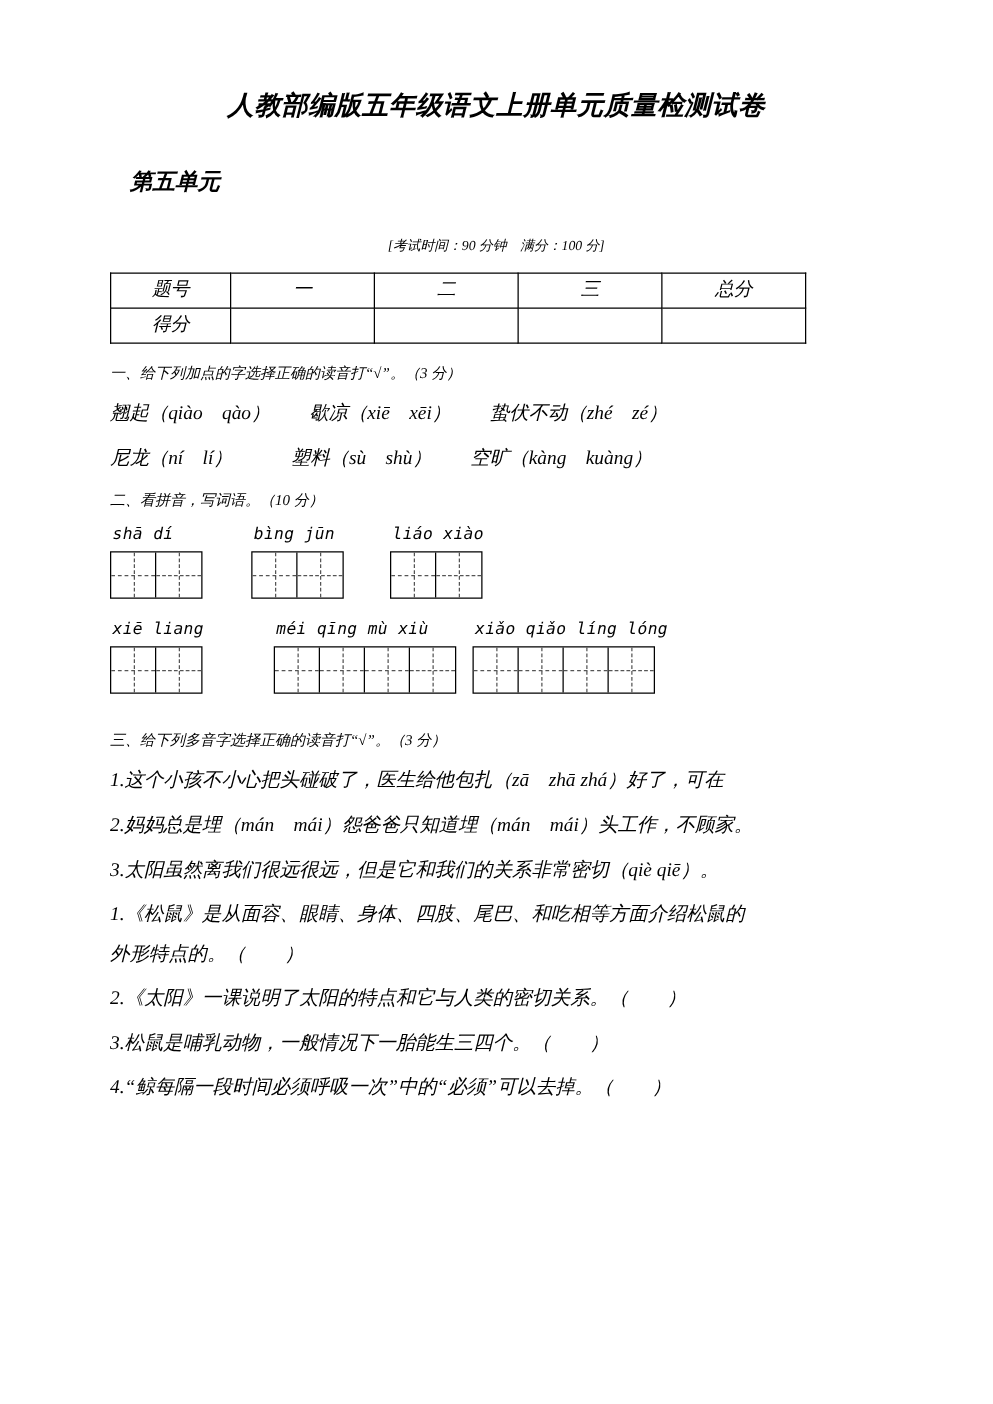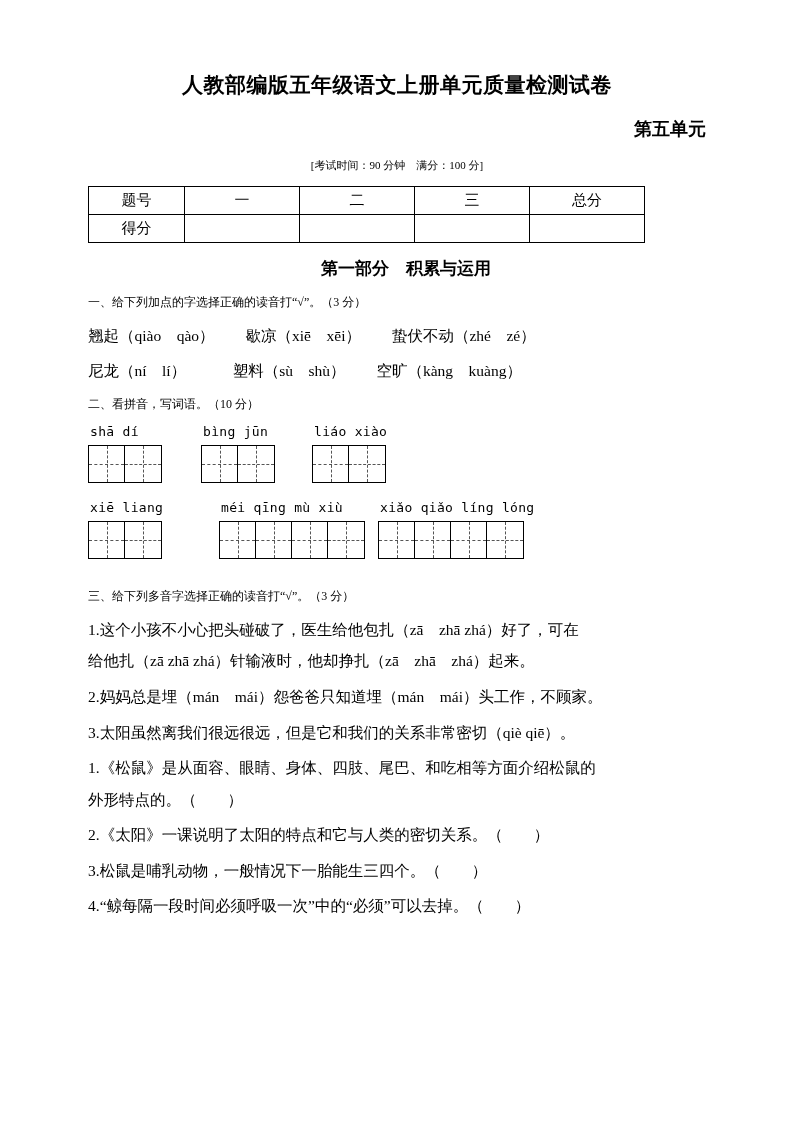--- a/index.html
+++ b/index.html
@@ -14,39 +14,40 @@
     color: #000000;
     position: relative;
     overflow: hidden;
   }
   .page {
     position: relative;
     width: 794px;
     height: 1123px;
     box-sizing: border-box;
     padding: 0 88px;
+    font-style: italic;
   }
 
   
   .doc-title {
     text-align: center;
     font-family: "Liberation Sans", "DejaVu Sans", sans-serif;
     font-weight: bold;
     font-size: 21px;
     letter-spacing: 0.5px;
     margin: 0;
     padding-top: 72px;
     line-height: 1.2;
   }
   .doc-subtitle {
-    text-align: right;
+    text-align: left;
     font-family: "Liberation Sans", "DejaVu Sans", sans-serif;
     font-weight: bold;
     font-size: 18px;
-    margin: 0;
+    margin: 16px;
     padding-top: 22px;
     line-height: 1.2;
   }
   .exam-meta {
     text-align: center;
     font-size: 11px;
     margin: 0;
     padding-top: 18px;
     line-height: 1.2;
   }
@@ -189,21 +190,20 @@
           <td class="label-col">得分</td>
           <td></td>
           <td></td>
           <td></td>
           <td></td>
         </tr>
       </tbody>
     </table>
   </div>
 
-  <p class="part-heading">第一部分　积累与运用</p>
 
   <p class="q-head">一、给下列加点的字选择正确的读音打“√”。（3 分）</p>
   <p class="q-line">翘起（qiào　qào）　　歇凉（xiē　xēi）　　蛰伏不动（zhé　zé）</p>
   <p class="q-line">尼龙（ní　lí）　　　塑料（sù　shù）　　空旷（kàng　kuàng）</p>
 
   <p class="q-head">二、看拼音，写词语。（10 分）</p>
 
   <div class="grid-block">
 
     <div class="grid-row">
@@ -264,21 +264,20 @@
           <div class="cell"></div>
         </div>
       </div>
 
     </div>
 
   </div>
 
   <p class="q-head tight">三、给下列多音字选择正确的读音打“√”。（3 分）</p>
   <p class="q-line">1.这个小孩不小心把头碰破了，医生给他包扎（zā　zhā zhá）好了，可在</p>
-  <p class="q-cont">给他扎（zā zhā zhá）针输液时，他却挣扎（zā　zhā　zhá）起来。</p>
   <p class="q-line">2.妈妈总是埋（mán　mái）怨爸爸只知道埋（mán　mái）头工作，不顾家。</p>
   <p class="q-line">3.太阳虽然离我们很远很远，但是它和我们的关系非常密切（qiè qiē）。</p>
 
   <p class="q-line">1.《松鼠》是从面容、眼睛、身体、四肢、尾巴、和吃相等方面介绍松鼠的</p>
   <p class="q-cont">外形特点的。（　　）</p>
   <p class="q-line">2.《太阳》一课说明了太阳的特点和它与人类的密切关系。（　　）</p>
   <p class="q-line">3.松鼠是哺乳动物，一般情况下一胎能生三四个。（　　）</p>
   <p class="q-line">4.“鲸每隔一段时间必须呼吸一次”中的“必须”可以去掉。（　　）</p>
 
 </div>

